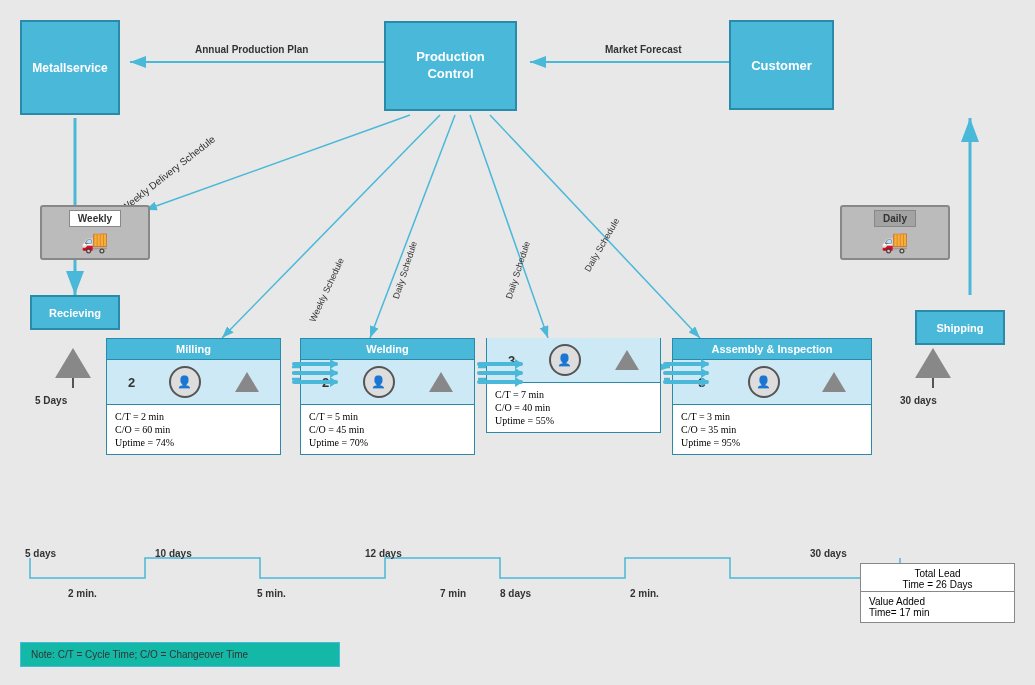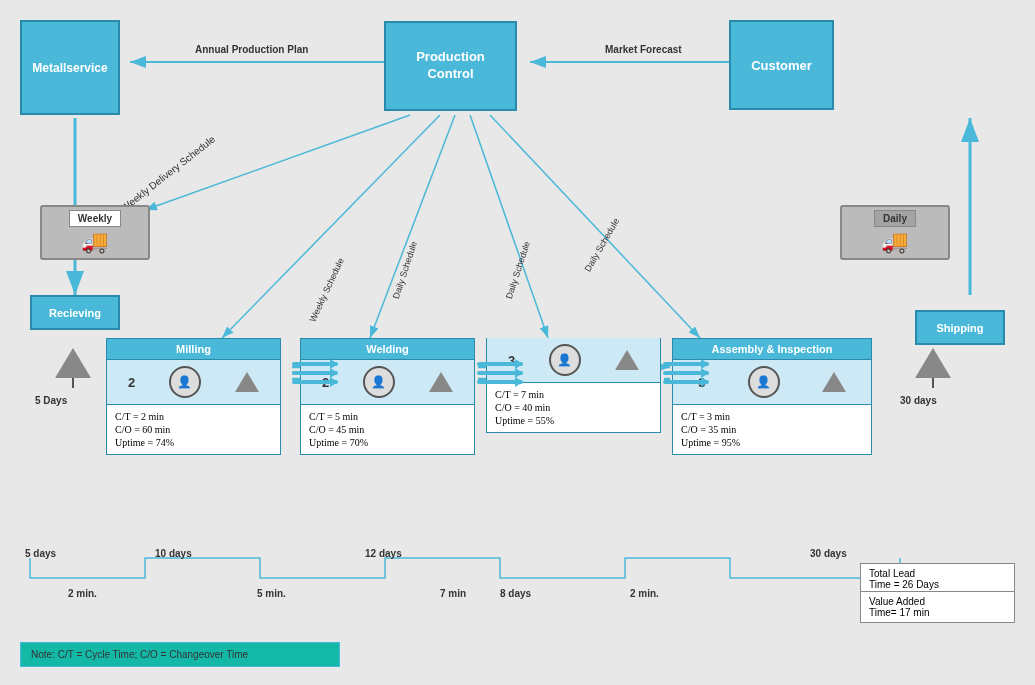--- a/index.html
+++ b/index.html
@@ -386,21 +386,21 @@
   <div class="label" style="left:257px;top:588px;">
     <span>5 min.</span>
   </div>
   <div class="label" style="left:440px;top:588px;">
     <span>7 min</span>
   </div>
   <div class="label" style="left:630px;top:588px;">
     <span>2 min.</span>
   </div>
 
-  <div class="summary-box" style="right:20px;bottom:90px;width:155px;">
+  <div class="summary-box" style="right:20px;bottom:90px;width:155px;text-align:center;">
     <span>Total Lead</span>
     <br>
     <span>Time = 26 Days</span>
   </div>
   <div class="summary-box" style="right:20px;bottom:62px;width:155px;">
     <span>Value Added</span>
     <br>
     <span>Time= 17 min</span>
   </div>
 

